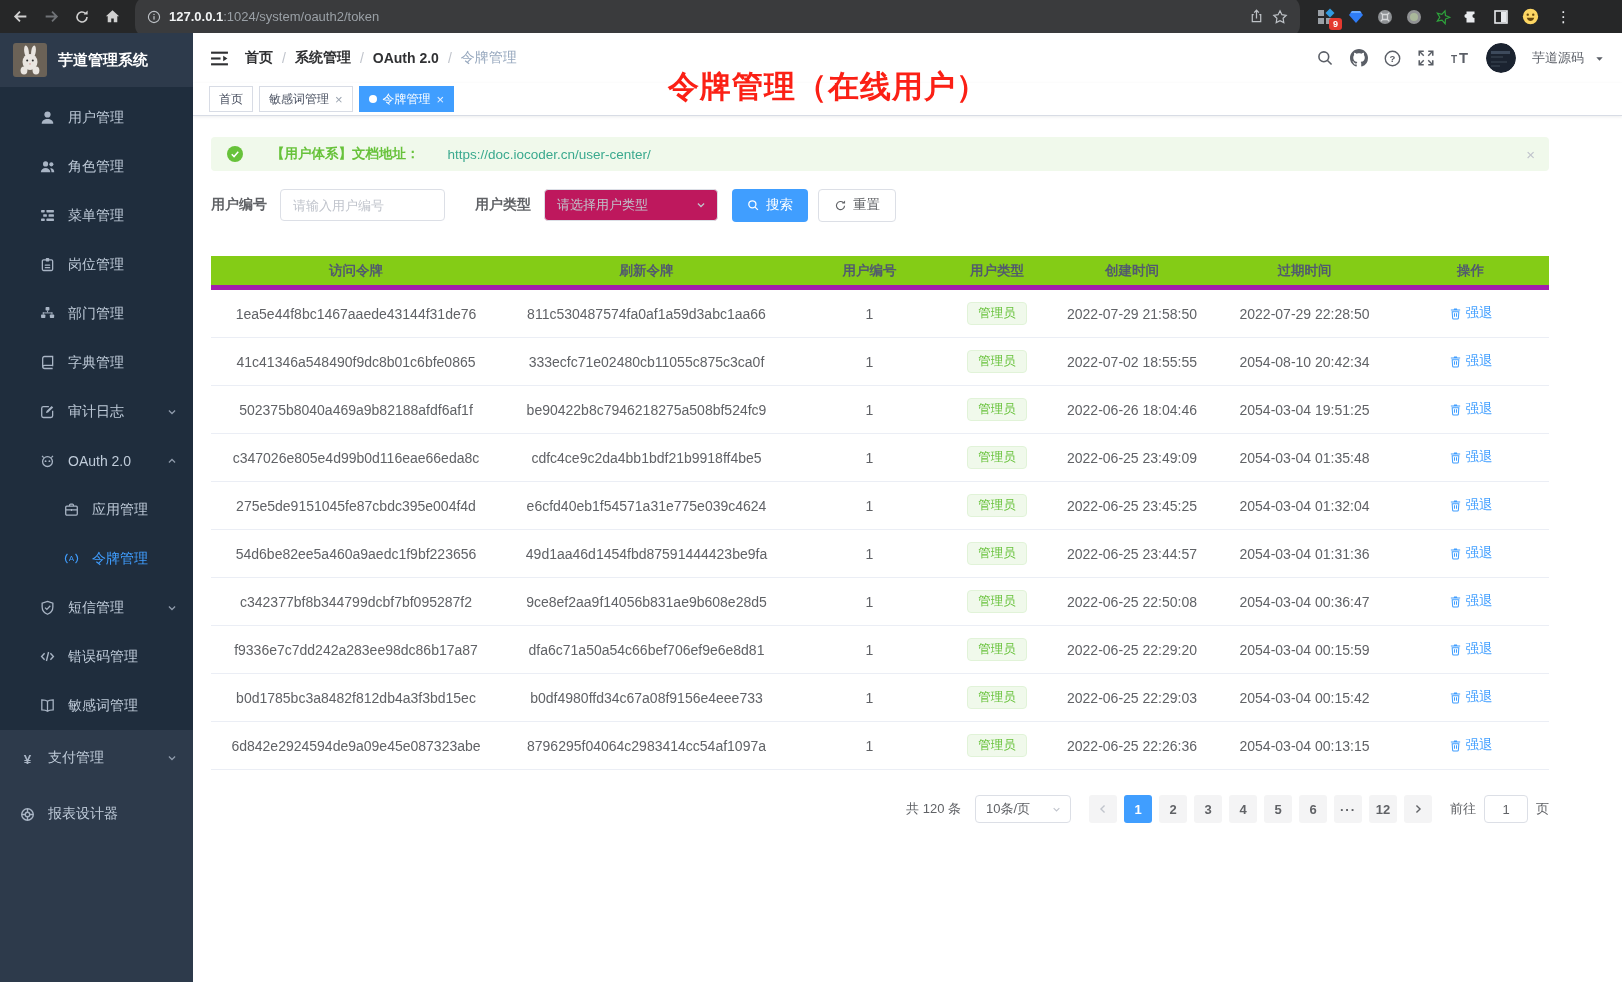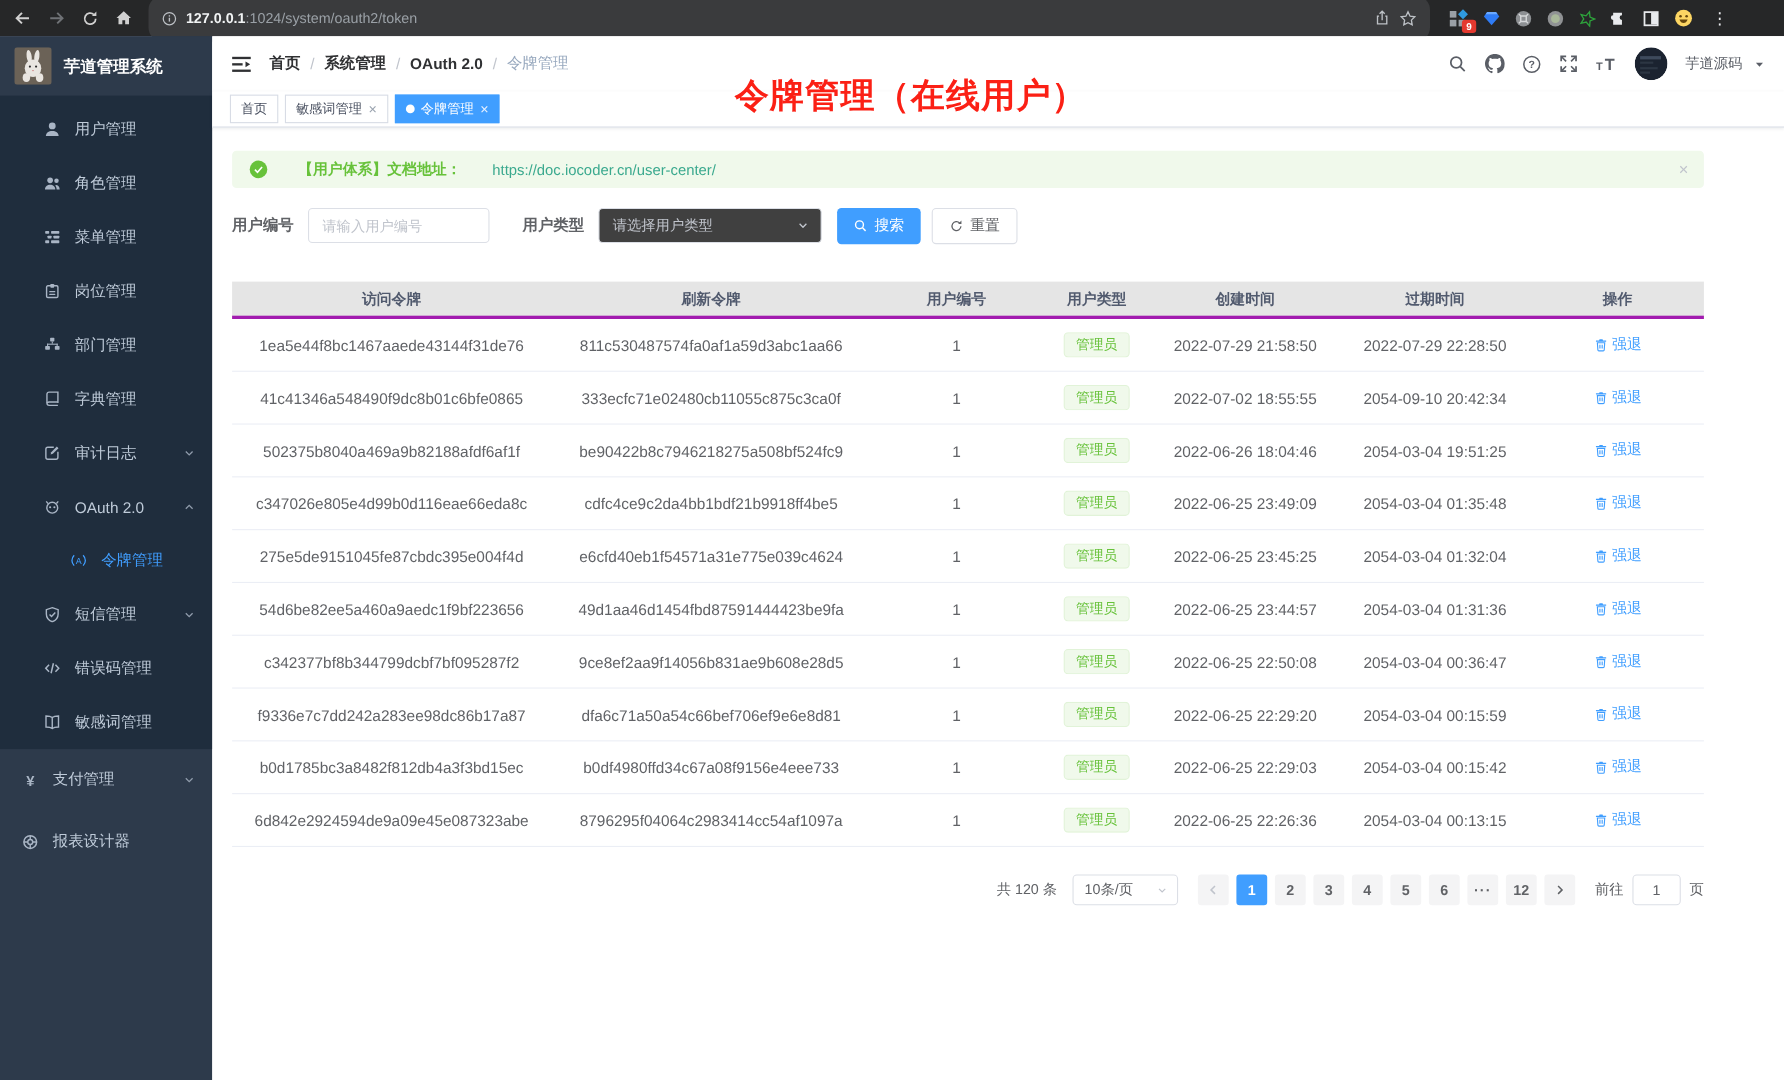--- a/index.html
+++ b/index.html
@@ -77,34 +77,34 @@
   .alert-link { color:#3aa98e; cursor:pointer; }
   .alert-close { position:absolute; right:14px; color:#c0c4cc; font-size:15px; cursor:pointer; }
 
   .filter-row { margin-top:9px; display:flex; align-items:center; height:50px; font-size:14px; }
   .f-label { font-weight:bold; color:#606266; margin-right:13px; white-space:nowrap; }
   .f-input { width:165px; height:32px; border:1px solid #dcdfe6; border-radius:4px;
     padding:0 12px; font-size:13px; color:#606266; background:#fff; outline:none;
     font-family:"Liberation Sans","DejaVu Sans",sans-serif; }
   .f-input::placeholder { color:#c0c4cc; }
   .f-gap { width:30px; }
-  .f-select { width:203px; height:32px; border:1px solid #dcdfe6; border-radius:4px;
+  .f-select { width:174px; height:32px; border:1px solid #dcdfe6; border-radius:4px;
     display:flex; align-items:center; justify-content:space-between; padding:0 10px 0 12px;
-    font-size:13px; color:#c0c4cc; cursor:pointer; background:#404040; }
+    font-size:13px; color:#c0c4cc; cursor:pointer; background:#be185d; }
   .f-select .sel-chevron { color:#c0c4cc; display:flex; }
   .btn { height:33px; border-radius:4px; border:none; display:inline-flex; align-items:center;
     gap:6px; font-size:13.5px; padding:14px 15px; cursor:pointer;
     font-family:"Liberation Sans","DejaVu Sans",sans-serif; }
   .btn.primary { background:#409eff; color:#fff; margin-left:14px; }
   .btn.plain { background:#fff; color:#606266; border:1px solid #dcdfe6; margin-left:10px; }
 
   
   .table { margin-top:26px; color:#606266; }
-  .thead { display:flex; align-items:center; height:34px; background:#e5e5e5;
-    border-bottom:3px solid #a21caf; }
+  .thead { display:flex; align-items:center; height:34px; background:#84cc16;
+    border-bottom:5px solid #a21caf; }
   .thead .cell { color:#515a6e; font-weight:600; font-size:13.5px; }
   .trow { display:flex; align-items:center; height:48px; border-bottom:1px solid #ebeef5; }
   .cell { text-align:center; font-size:14px; overflow:hidden; white-space:nowrap; }
   .c-access { flex:0 0 290px; } .c-refresh { flex:0 0 291px; } .c-uid { flex:0 0 155px; }
   .c-type { flex:0 0 100px; } .c-created { flex:0 0 170px; } .c-expire { flex:0 0 175px; }
   .c-op { flex:0 0 157px; }
   .badge { display:inline-block; background:#f0f9eb; border:1px solid #e1f3d8; color:#67c23a;
     border-radius:4px; font-size:12.5px; padding:4px 10px; line-height:1; }
   .op-link { color:#409eff; display:inline-flex; align-items:center; gap:4px; cursor:pointer; font-size:13.5px; }
 
@@ -339,20 +339,30 @@
               <path fill="none" stroke="currentColor" stroke-width="1.1" d="M3.4 4.4 1.9 2.6M10.6 4.4l1.5-1.8"></path>
             </svg>
           </span>
           <span class="mi-label">OAuth 2.0</span>
           <span class="mi-chevron up">
             <svg viewBox="0 0 14 14" width="12" height="12" fill="currentColor">
               <path fill="none" stroke="currentColor" stroke-width="1.4" d="M3.4 5.2 7 8.8l3.6-3.6"></path>
             </svg>
           </span>
         </div>
+        <div class="menu-item sub">
+          <span class="mi-icon">
+            <svg viewBox="0 0 14 14" width="15" height="15" fill="currentColor">
+              <path fill="none" stroke="currentColor" stroke-width="1.1" d="M5.2 3.8V2.9c0-.5.4-.9.9-.9h1.8c.5 0 .9.4.9.9v.9"></path>
+              <rect x="1.6" y="3.8" width="10.8" height="8.4" rx="1" fill="none" stroke="currentColor" stroke-width="1.2"></rect>
+              <path fill="none" stroke="currentColor" stroke-width="1.1" d="M1.8 7.4h10.4M7 6.6v1.8"></path>
+            </svg>
+          </span>
+          <span class="mi-label">应用管理</span>
+        </div>
         <div class="menu-item sub active">
           <span class="mi-icon">
             <svg viewBox="0 0 14 14" width="15" height="15" fill="currentColor">
               <path fill="none" stroke="currentColor" stroke-width="1.1" d="M3.2 2.6C2 3.9 1.3 5.4 1.3 7s.7 3.1 1.9 4.4M10.8 2.6c1.2 1.3 1.9 2.8 1.9 4.4s-.7 3.1-1.9 4.4"></path>
               <text x="7" y="9.6" text-anchor="middle" font-size="7.5">A</text>
             </svg>
           </span>
           <span class="mi-label">令牌管理</span>
         </div>
         <div class="menu-item">
@@ -560,21 +570,21 @@
                     <path d="M5.5 1.6h3l.4 1.1H12v1.2H2V2.7h3.1z"></path>
                     <path fill="none" stroke="currentColor" stroke-width="1.1" d="M3.4 5h7.2l-.5 7a1 1 0 0 1-1 .9H4.9a1 1 0 0 1-1-.9zM5.9 6.8v3.8M8.1 6.8v3.8"></path>
                   </svg>强退</span></div>
             </div>
             <div class="trow">
               <div class="cell c-access">41c41346a548490f9dc8b01c6bfe0865</div>
               <div class="cell c-refresh">333ecfc71e02480cb11055c875c3ca0f</div>
               <div class="cell c-uid">1</div>
               <div class="cell c-type"><span class="badge">管理员</span></div>
               <div class="cell c-created">2022-07-02 18:55:55</div>
-              <div class="cell c-expire">2054-09-10 20:42:34</div>
+              <div class="cell c-expire">2054-08-10 20:42:34</div>
               <div class="cell c-op"><span class="op-link"><svg viewBox="0 0 14 14" width="13" height="13" fill="currentColor">
                     <path d="M5.5 1.6h3l.4 1.1H12v1.2H2V2.7h3.1z"></path>
                     <path fill="none" stroke="currentColor" stroke-width="1.1" d="M3.4 5h7.2l-.5 7a1 1 0 0 1-1 .9H4.9a1 1 0 0 1-1-.9zM5.9 6.8v3.8M8.1 6.8v3.8"></path>
                   </svg>强退</span></div>
             </div>
             <div class="trow">
               <div class="cell c-access">502375b8040a469a9b82188afdf6af1f</div>
               <div class="cell c-refresh">be90422b8c7946218275a508bf524fc9</div>
               <div class="cell c-uid">1</div>
               <div class="cell c-type"><span class="badge">管理员</span></div>

